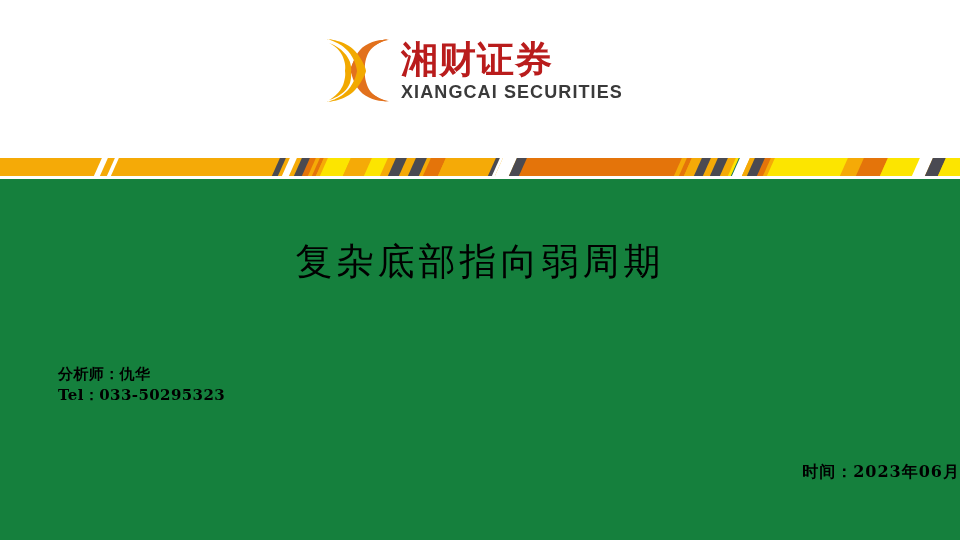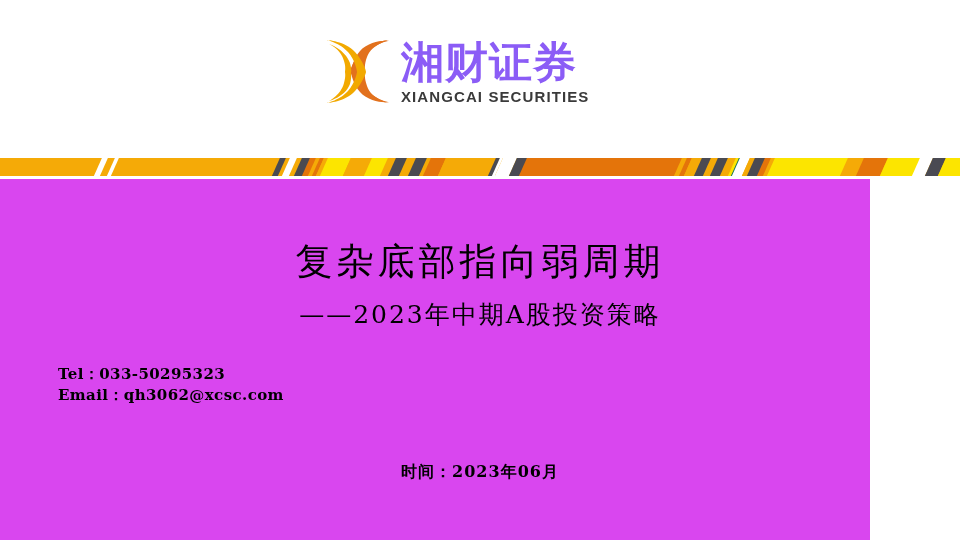--- a/index.html
+++ b/index.html
@@ -50,31 +50,31 @@
 
   .logo-wordmark {
     display: flex;
     flex-direction: column;
     justify-content: center;
     padding-top: 2px;
   }
 
   .logo-cn {
     font-family: "DejaVu Sans", "Liberation Sans", sans-serif;
-    font-size: 43px;
+    font-size: 37px;
     font-weight: 700;
     line-height: 1.05;
     letter-spacing: 1px;
-    color: #8b5cf6;
+    color: #b91c1c;
     white-space: nowrap;
   }
 
   .logo-en {
     font-family: "Liberation Sans", "DejaVu Sans", sans-serif;
-    font-size: 15px;
+    font-size: 18px;
     font-weight: 600;
     letter-spacing: 1.1px;
     color: #3a3a3a;
     margin-top: 3px;
     white-space: nowrap;
   }
 
   
   .band {
     position: absolute;
@@ -106,23 +106,23 @@
     width: 960px;
     height: 3px;
     background: #ffffff;
   }
 
   
   .body-panel {
     position: absolute;
     left: 0;
     top: 179px;
-    width: 870px;
+    width: 960px;
     height: 361px;
-    background: #d946ef;
+    background: #15803d;
   }
 
   .title-main {
     position: absolute;
     left: 0;
     top: 58px;
     width: 960px;
     text-align: center;
     font-family: "DejaVu Serif", "Liberation Serif", serif;
     font-size: 37px;
@@ -160,21 +160,21 @@
     letter-spacing: 0.4px;
     white-space: nowrap;
     color: #000000;
   }
 
   .date-line {
     position: absolute;
     left: 0;
     top: 283px;
     width: 960px;
-    text-align: center;
+    text-align: right;
     font-family: "DejaVu Serif", "Liberation Serif", serif;
     font-size: 16px;
     font-weight: 700;
     letter-spacing: 1px;
     color: #000000;
     white-space: nowrap;
   }
 </style>
 </head>
 <body>
@@ -255,23 +255,22 @@
         <div class="stripe" style="left: 967.866px; width: 13.3711px; background: rgb(74, 74, 82);"></div>
         <div class="stripe" style="left: 980.637px; width: 25.2299px; background: rgb(252, 229, 0);"></div>
         <div class="stripe" style="left: 1005.27px; width: 55.3332px; background: rgb(245, 170, 7);"></div>
       </div>
   </div>
   <div class="band-gap"></div>
 
   <div class="body-panel">
 
     <div class="title-main">复杂底部指向弱周期</div>
-    <div class="title-sub">——2023年中期A股投资策略</div>
 
     <div class="analyst-block">
+      <div class="analyst-line">分析师：仇华</div>
       <div class="analyst-line">Tel：033-50295323</div>
-      <div class="analyst-line">Email：qh3062@xcsc.com</div>
     </div>
 
     <div class="date-line">时间：2023年06月</div>
   </div>
 
 </div>
 
 </body></html>

